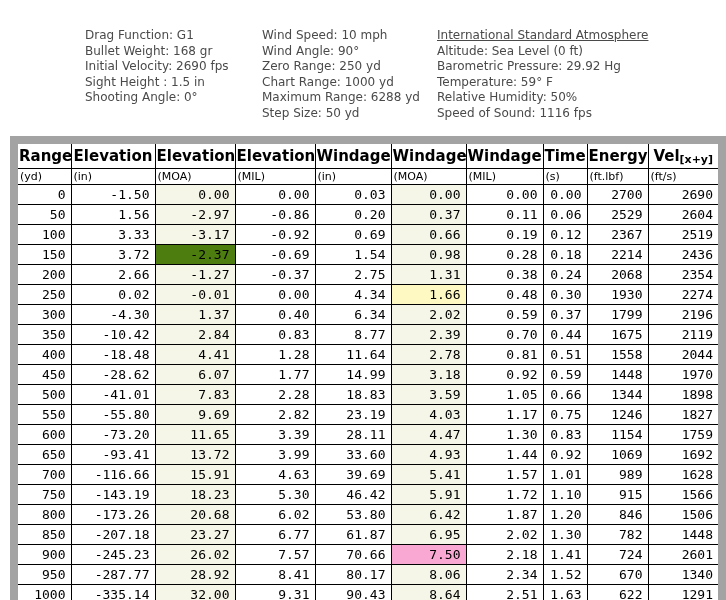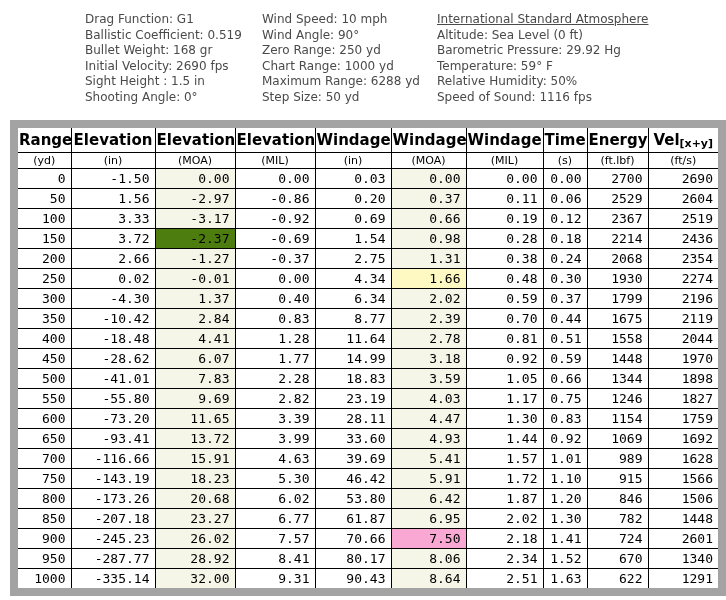--- a/index.html
+++ b/index.html
@@ -4,21 +4,21 @@
 <style>
   html,body{margin:0;padding:0;}
   body{
     width:726px;height:600px;background:#ffffff;
     font-family:"DejaVu Sans","Liberation Sans",sans-serif;
     -webkit-font-smoothing:antialiased;
   }
   
   .info-block{
     display:flex;
-    padding:12px 0 0 85px;
+    padding:28px 0 0 85px;
     font-size:12px;
     line-height:15.6px;
     color:#4a4a4a;
   }
   .info-col{white-space:nowrap;}
   .info-col.c0{width:177px;}
   .info-col.c1{width:175px;}
   .info-title{text-decoration:underline;}
   
   table.traj{
@@ -30,38 +30,37 @@
   }
   .traj th,.traj td{border:1px solid #000;overflow:hidden;}
   .traj thead tr.hdr th{
     font-size:15px;font-weight:bold;color:#000;
     text-align:center;padding:3px 1px 2px;
     font-family:"DejaVu Sans","Liberation Sans",sans-serif;
     white-space:nowrap;
   }
   .traj thead tr.units th{
     font-size:11px;font-weight:normal;color:#000;
-    text-align:center;padding:1px 2px;
+    text-align:left;padding:1px 2px;
     white-space:nowrap;
   }
   .traj tbody td{
     font-family:"DejaVu Sans Mono","Liberation Mono",monospace;
     font-size:13px;line-height:16px;color:#000;
     text-align:right;padding:2px 5px 1px;
     white-space:nowrap;
   }
   .vel-sub{font-size:11px;vertical-align:-2px;}
 </style>
 </head>
 <body>
 
 <div class="info-block">
     <div class="info-col c0">
       <div>Drag Function: G1</div>
-      <div>Ballistic Coefficient: 0.519</div>
       <div>Bullet Weight: 168 gr</div>
       <div>Initial Velocity: 2690 fps</div>
       <div>Sight Height : 1.5 in</div>
       <div>Shooting Angle: 0°</div>
     </div>
     <div class="info-col c1">
       <div>Wind Speed: 10 mph</div>
       <div>Wind Angle: 90°</div>
       <div>Zero Range: 250 yd</div>
       <div>Chart Range: 1000 yd</div>

